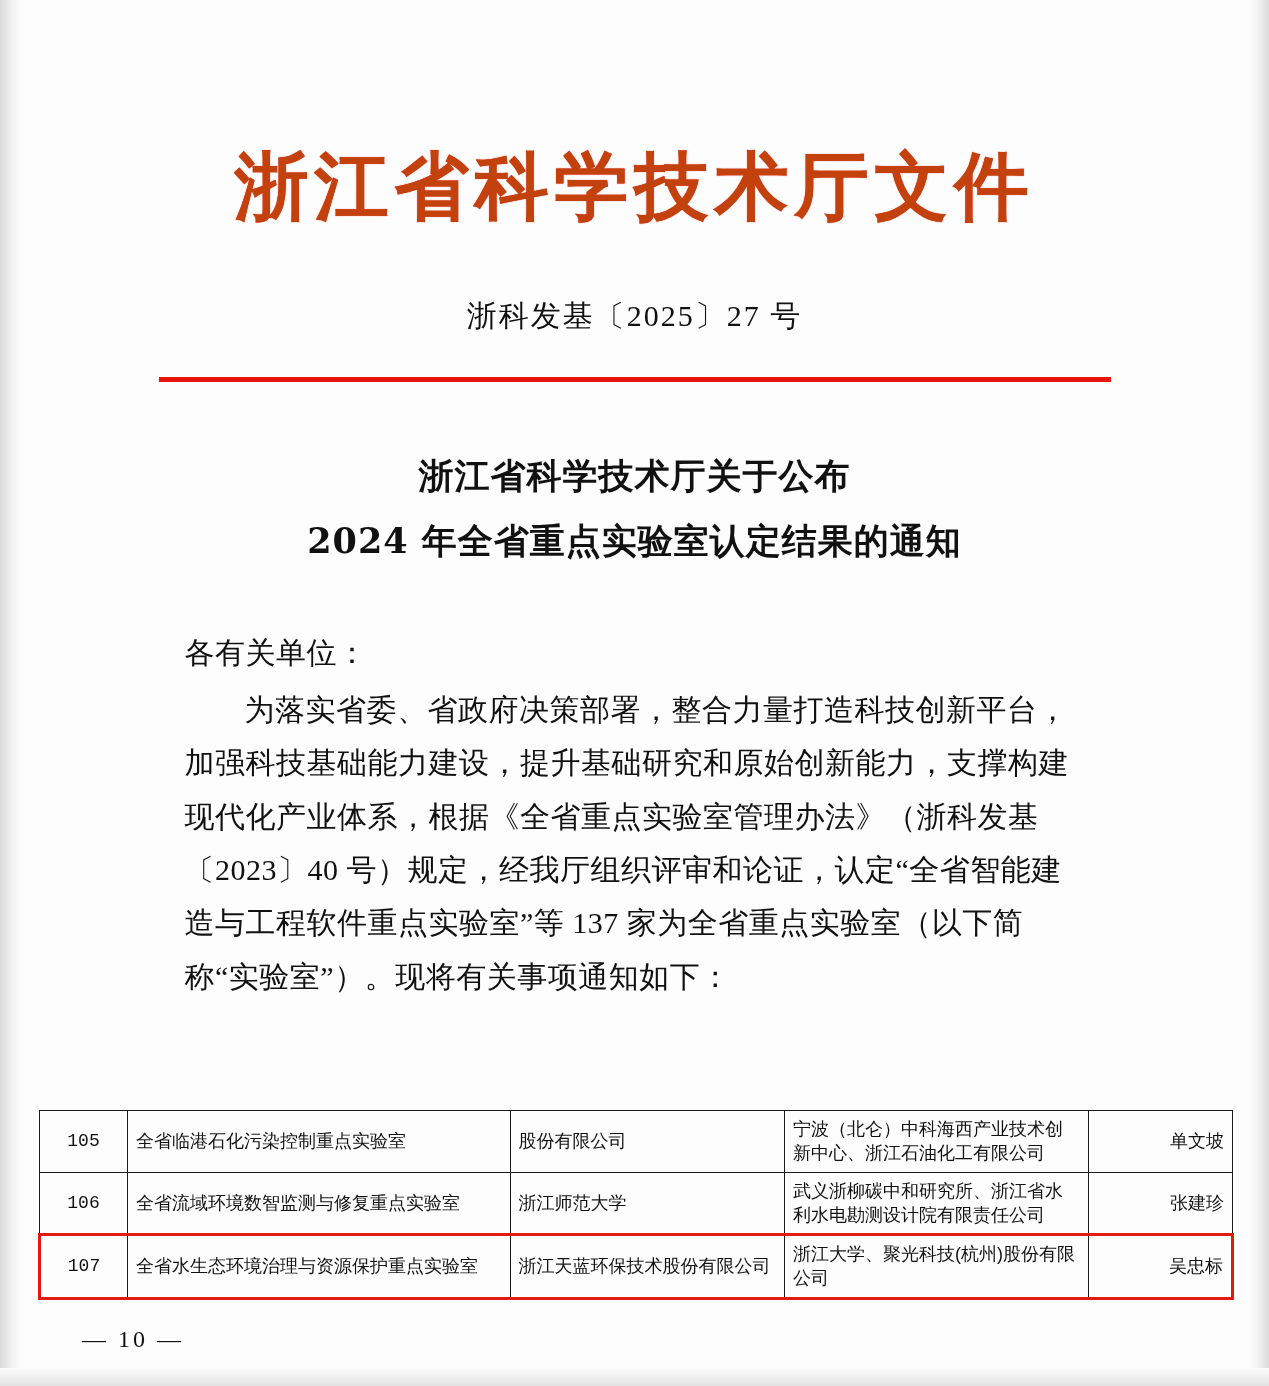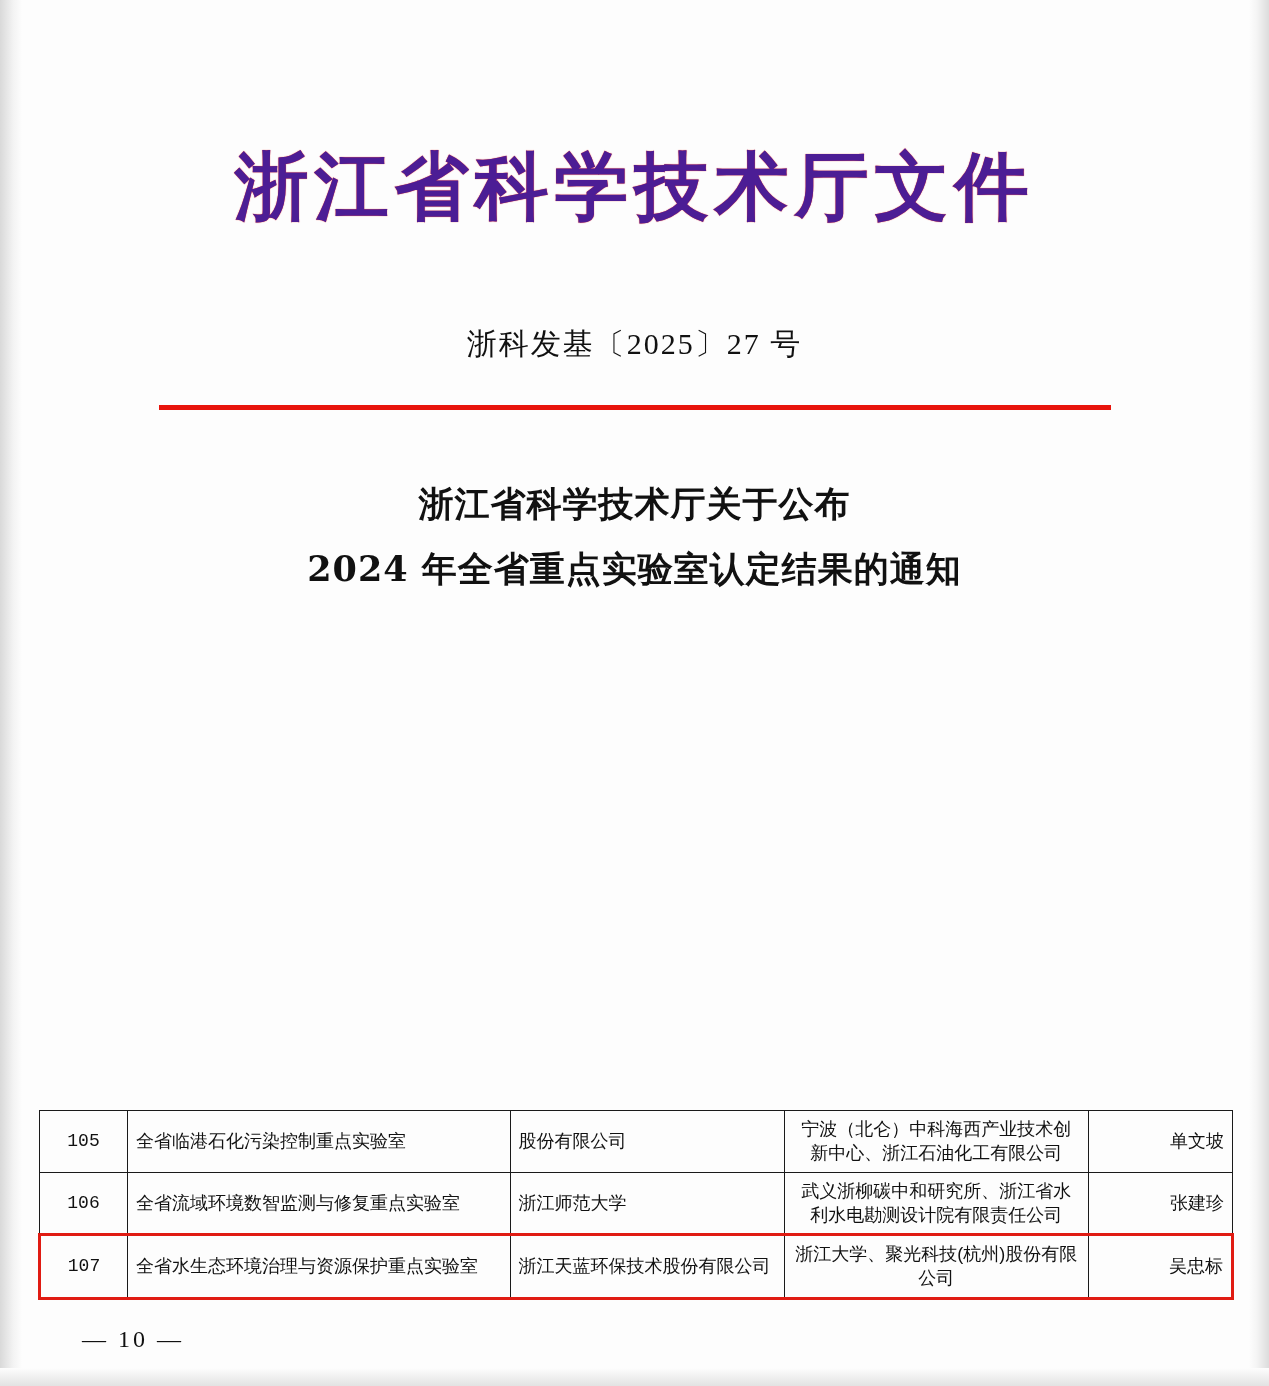--- a/index.html
+++ b/index.html
@@ -44,33 +44,33 @@
   }
 
   .content {
     position: absolute;
     left: 0; top: 0;
     width: 1269px;
   }
 
   .doc-title {
     text-align: center;
-    color: #4c1d95;
+    color: #c2410c;
     font-family: "DejaVu Serif", serif;
     font-weight: bold;
     font-size: 74px;
     letter-spacing: 6px;
     margin-top: 138px;
     text-shadow: 0 0 1px #e8140c;
   }
 
   .doc-number {
     text-align: center;
     font-size: 30px;
-    margin-top: 86px;
+    margin-top: 58px;
     letter-spacing: 2px;
     font-family: "Liberation Serif", serif;
   }
 
   .red-rule {
     width: 952px;
     height: 5px;
     background: #e8140c;
     margin: 40px auto 0 auto;
   }
@@ -124,21 +124,20 @@
     font-family: Liberation Mono, monospace;
   }
   td.c-lab {
     width: 384px;
   }
   td.c-unit {
     width: 270px;
   }
   td.c-coop {
     width: 300px;
-    text-align: center;
   }
   td.c-person {
     width: 112px;
     text-align: right;
   }
   tr.highlight td {
     border-top: 3px solid #e01b12;
     border-bottom: 3px solid #e01b12;
   }
   tr.highlight td.c-no {
@@ -176,20 +175,24 @@
 
     <div class="doc-number">浙科发基〔2025〕27 号</div>
 
     <div class="red-rule"></div>
 
     <div class="subject">
       <div>浙江省科学技术厅关于公布</div>
       <div>2024 年全省重点实验室认定结果的通知</div>
     </div>
 
+    <div class="body-block">
+      <p>各有关单位：</p>
+      <p class="indent">为落实省委、省政府决策部署，整合力量打造科技创新平台，加强科技基础能力建设，提升基础研究和原始创新能力，支撑构建现代化产业体系，根据《全省重点实验室管理办法》（浙科发基〔2023〕40 号）规定，经我厅组织评审和论证，认定“全省智能建造与工程软件重点实验室”等 137 家为全省重点实验室（以下简称“实验室”）。现将有关事项通知如下：</p>
+    </div>
 
   </div>
 
   <div class="table-wrap">
     <table class="listing">
       <tbody>
         <tr>
           <td class="c-no">105</td>
           <td class="c-lab">全省临港石化污染控制重点实验室</td>
           <td class="c-unit">股份有限公司</td>

